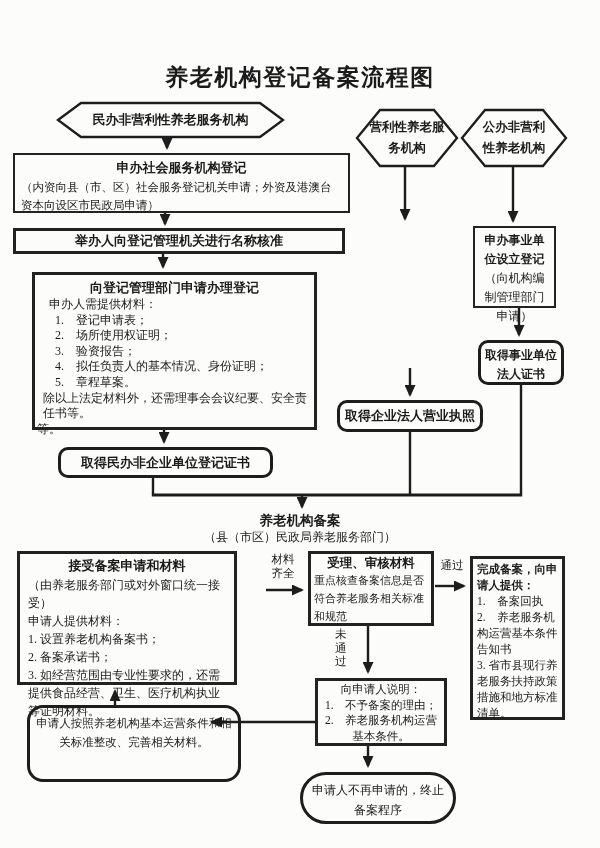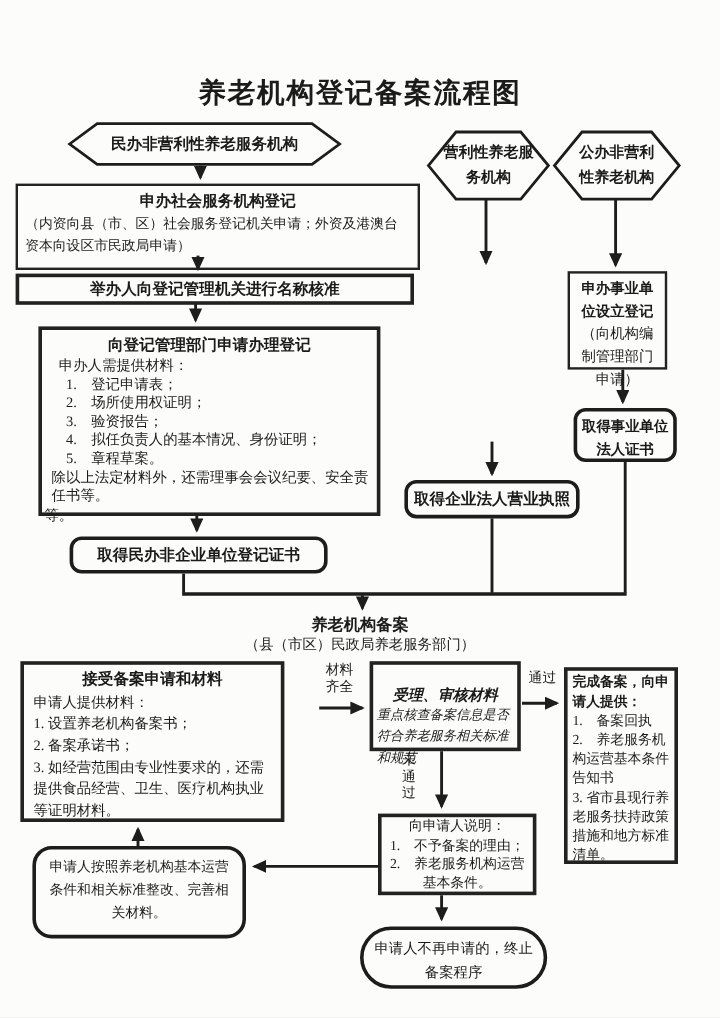--- a/index.html
+++ b/index.html
@@ -77,21 +77,21 @@
   <div class="abs flexc hex-label" style="left:58px;top:103px;width:225px;height:34px;">
     <span>民办非营利性养老服务机构</span>
   </div>
   <div class="abs flexc" style="left:357px;top:110px;width:100px;height:56px;">
     <span class="hex-label2" style="width:82px;display:inline-block;">营利性养老服务机构</span>
   </div>
   <div class="abs flexc" style="left:462px;top:110px;width:104px;height:56px;">
     <span class="hex-label2" style="width:70px;display:inline-block;">公办非营利性养老机构</span>
   </div>
 
-  <div class="abs box" style="left:13px;top:153px;width:337px;height:72px;">
+  <div class="abs box" style="left:13px;top:153px;width:337px;height:60px;">
     <div class="b1-title">申办社会服务机构登记</div>
     <div class="b1-body">（内资向县（市、区）社会服务登记机关申请；外资及港澳台资本向设区市民政局申请）</div>
   </div>
 
   <div class="abs box bw3 flexc bold t13" style="left:13px;top:228px;width:332px;height:26px;">
     <span>举办人向登记管理机关进行名称核准</span>
   </div>
 
   <div class="abs box bw3" style="left:32px;top:272px;width:285px;height:158px;">
     <div class="b3-title">向登记管理部门申请办理登记</div>
@@ -123,29 +123,30 @@
     <span>取得企业法人营业执照</span>
   </div>
 
   <div class="abs ctr" style="left:150px;top:512px;width:300px;">
     <div class="bold" style="font-size:13.5px;line-height:17px;">养老机构备案</div>
     <div style="font-size:12px;line-height:17px;">（县（市区）民政局养老服务部门）</div>
   </div>
 
   <div class="abs box bw3" style="left:17px;top:551px;width:220px;height:134px;padding:2px 8px;">
     <div class="ctr bold" style="font-size:13px;line-height:20px;">接受备案申请和材料</div>
+    <div class="ln" style="line-height:18px;">（由养老服务部门或对外窗口统一接受）</div>
     <div class="ln" style="line-height:18px;">申请人提供材料：</div>
     <div class="ln" style="line-height:18px;">1. 设置养老机构备案书；</div>
     <div class="ln" style="line-height:18px;">2. 备案承诺书；</div>
     <div class="ln" style="line-height:18px;">3. 如经营范围由专业性要求的，还需提供食品经营、卫生、医疗机构执业等证明材料。</div>
   </div>
 
   <div class="abs smalllbl" style="left:267px;top:552px;width:32px;">材料齐全</div>
 
-  <div class="abs box bw3" style="left:308px;top:551px;width:126px;height:75px;padding:17px 3px;font-style:italic;">
+  <div class="abs box bw3" style="left:308px;top:551px;width:126px;height:75px;padding:1px 3px;">
     <div class="ctr bold" style="font-size:12.5px;line-height:16px;">受理、审核材料</div>
     <div style="font-size:11px;line-height:18px;">重点核查备案信息是否符合养老服务相关标准和规范</div>
   </div>
 
   <div class="abs smalllbl" style="left:437px;top:558px;width:30px;">通过</div>
 
   <div class="abs box bw3" style="left:470px;top:556px;width:95px;height:164px;padding:2px 4px;font-size:11.5px;line-height:16px;">
     <div class="bold">完成备案，向申请人提供：</div>
     <div>1.　备案回执</div>
     <div>2.　养老服务机构运营基本条件告知书</div>
@@ -153,21 +154,21 @@
   </div>
 
   <div class="abs vert" style="left:335px;top:628px;width:13px;height:44px;">未通过</div>
 
   <div class="abs box bw3" style="left:315px;top:678px;width:132px;height:68px;padding:1px 5px;font-size:11.5px;line-height:15.5px;text-align:center;">
     <div>向申请人说明：</div>
     <div>1.　不予备案的理由；</div>
     <div>2.　养老服务机构运营基本条件。</div>
   </div>
 
-  <div class="abs rounded ctr" style="left:27px;top:705px;width:178px;height:77px;border-radius:16px;padding:6px 6px 0;font-size:11.5px;line-height:19px;">
+  <div class="abs rounded ctr" style="left:27px;top:705px;width:214px;height:77px;border-radius:16px;padding:6px 6px 0;font-size:11.5px;line-height:19px;">
     <span>申请人按照养老机构基本运营条件和相关标准整改、完善相关材料。</span>
   </div>
 
   <div class="abs rounded ctr" style="left:300px;top:772px;width:156px;height:52px;border-radius:26px;padding:5px 8px 0;font-size:12px;line-height:20px;">
     <span>申请人不再申请的，终止备案程序</span>
   </div>
 
 </div>
 
 </body></html>

